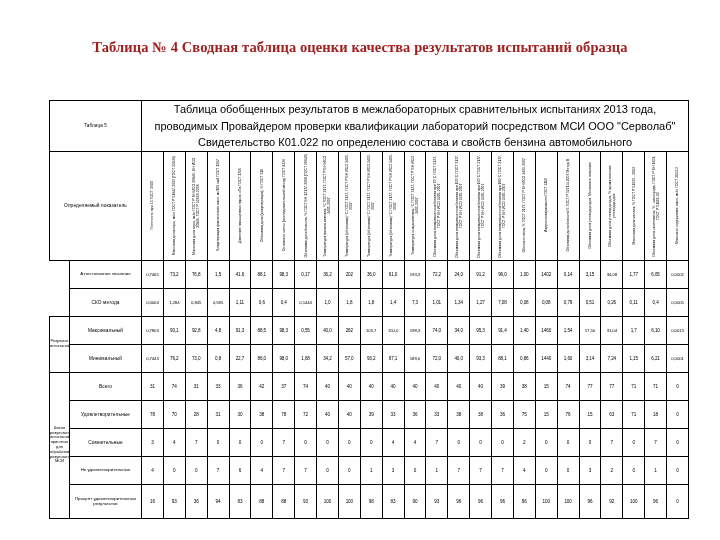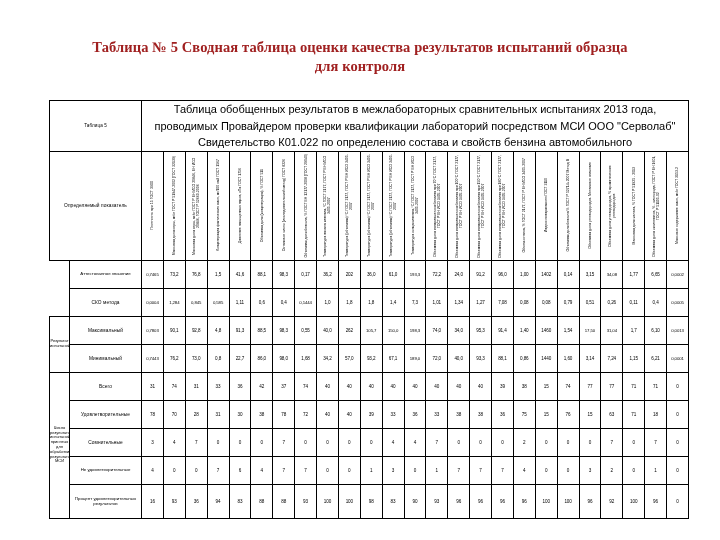--- a/index.html
+++ b/index.html
@@ -115,22 +115,21 @@
     letter-spacing: -0.1px;
   }
   td.num.small { font-size: 4.3px; }
 
   .nb { border: 0 !important; }
 </style>
 </head>
 <body>
 
 <div class="slide-title">
-  <div>Таблица № 5 Сводная таблица оценки качества результатов испытаний образца</div>
-  <div>для контроля</div>
+  <div>Таблица № 4 Сводная таблица оценки качества результатов испытаний образца</div>
 </div>
 
 <div class="table-wrap">
   <table class="sheet">
     <colgroup id="colgroup">
         <col style="width: 20px;">
         <col style="width: 72px;">
         <col style="width: 21.88px;">
         <col style="width: 21.88px;">
         <col style="width: 21.88px;">

